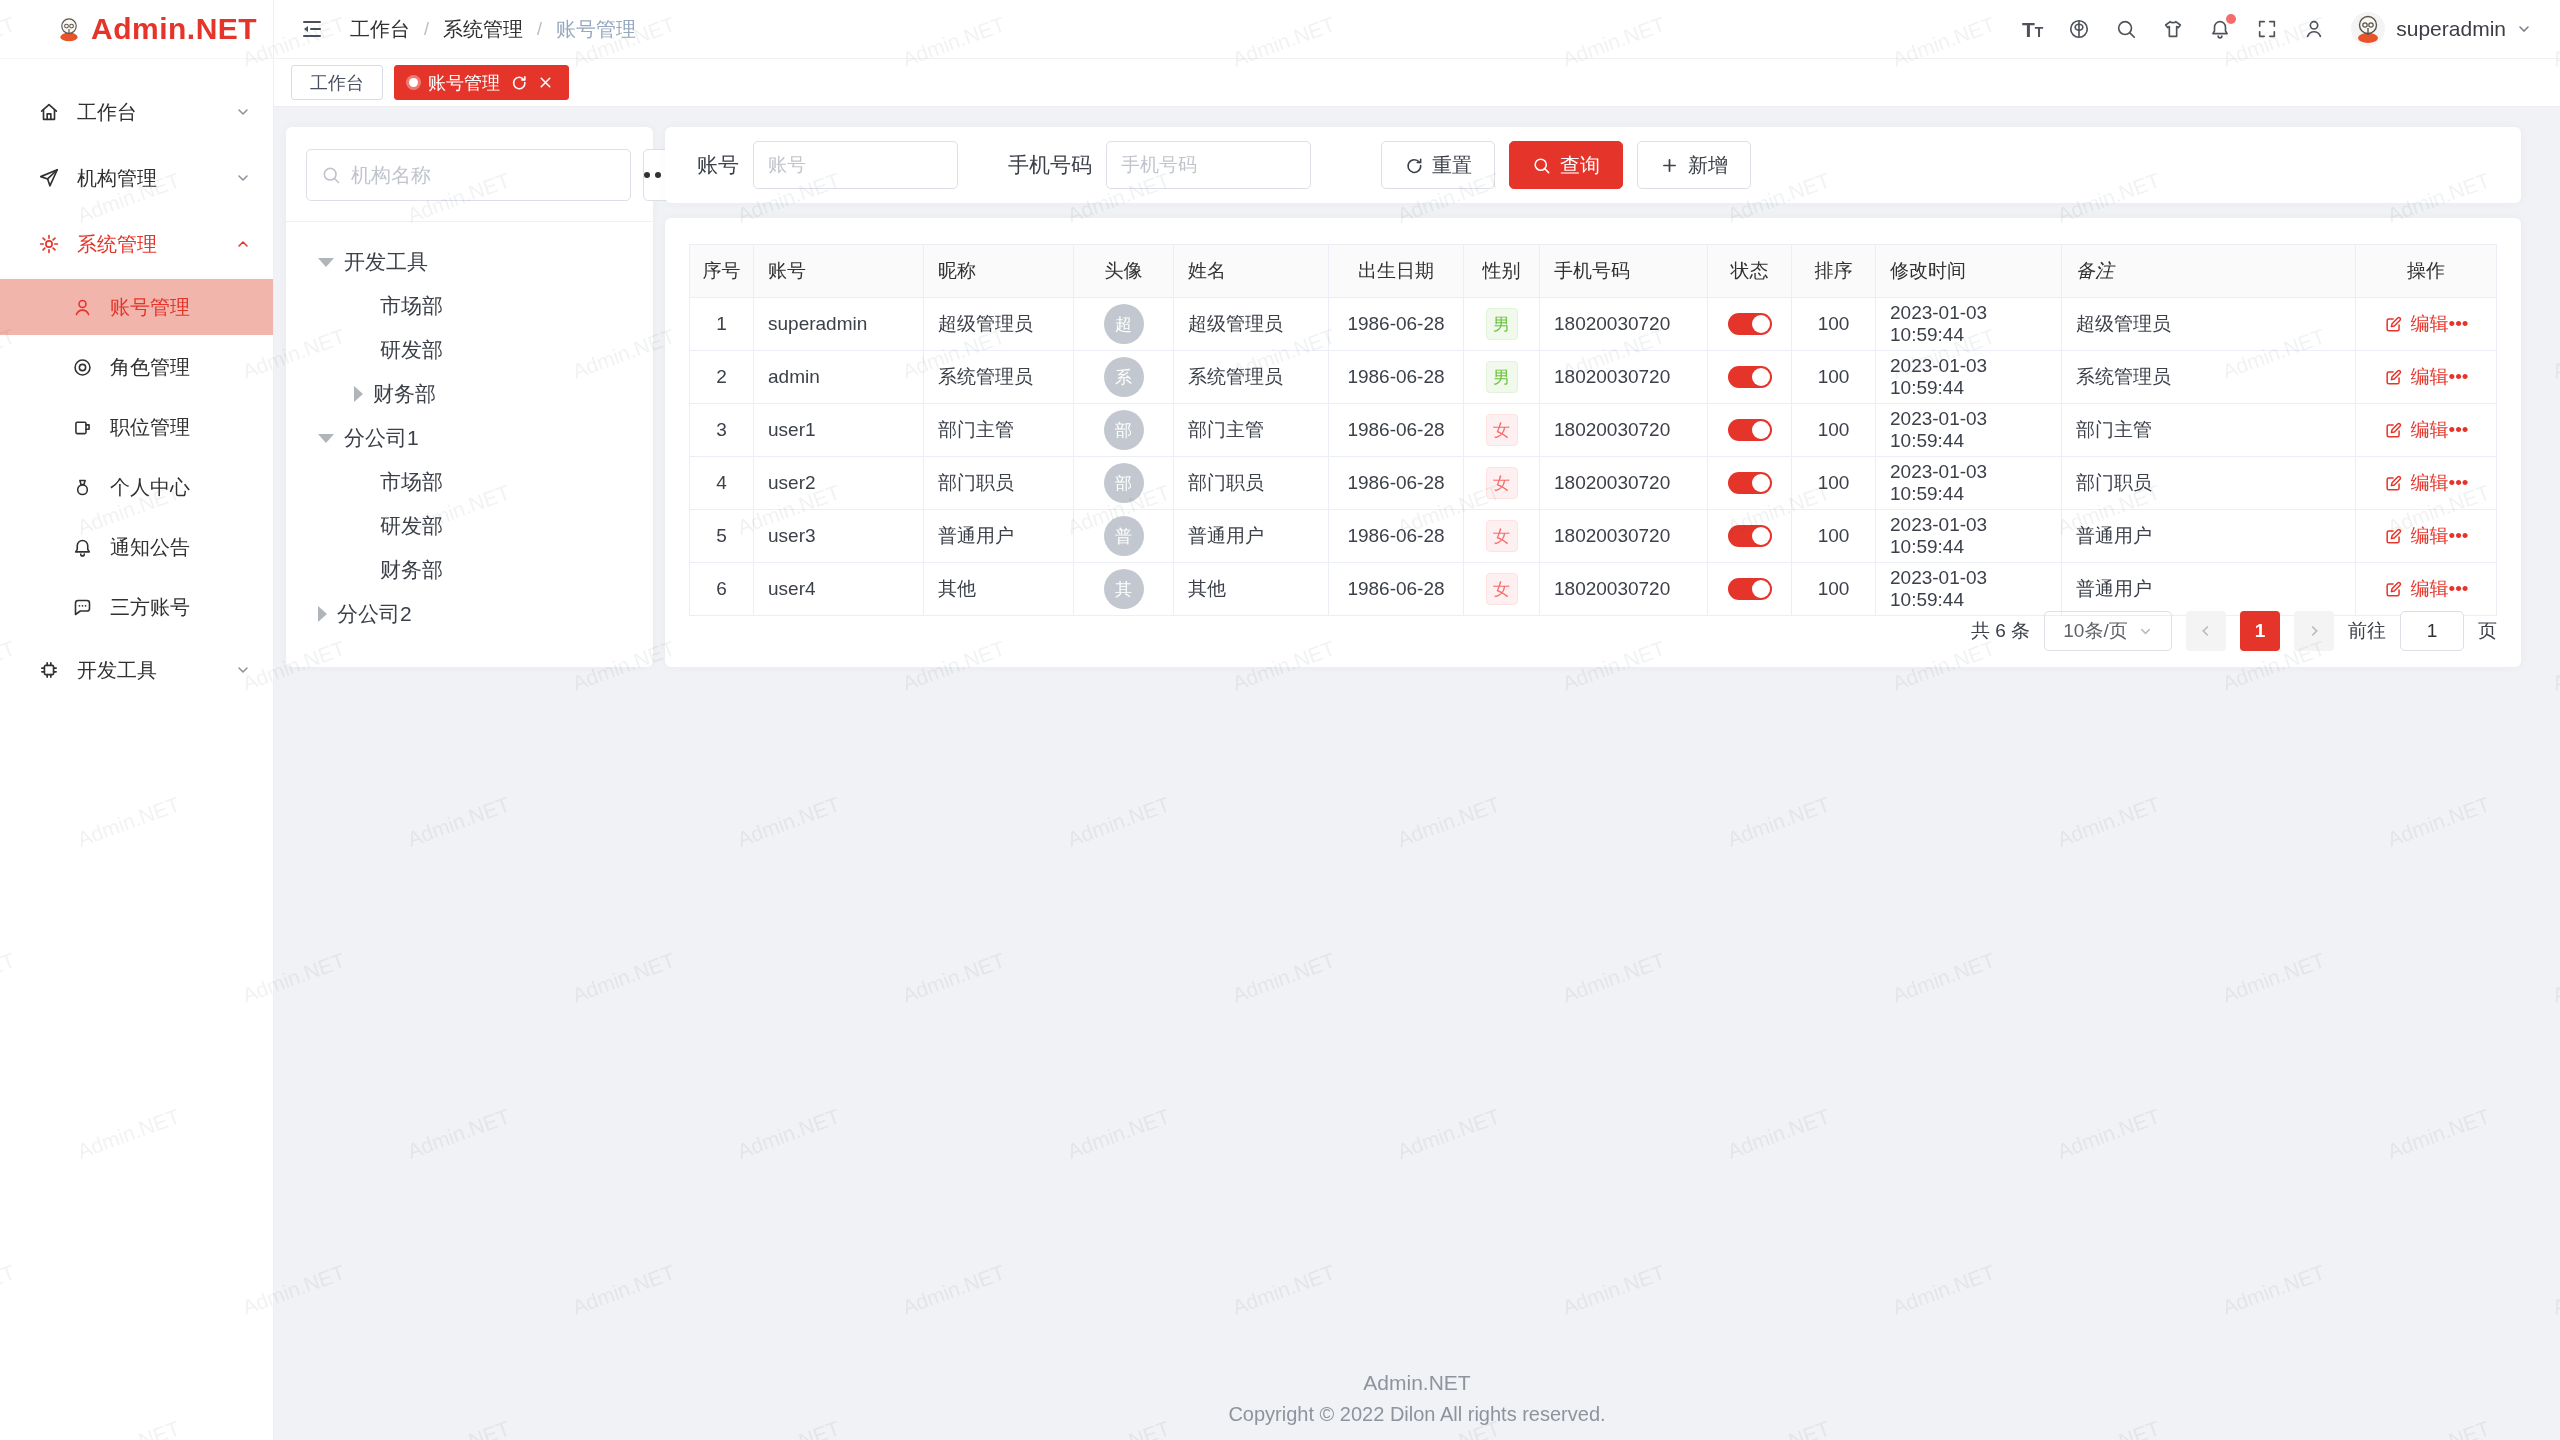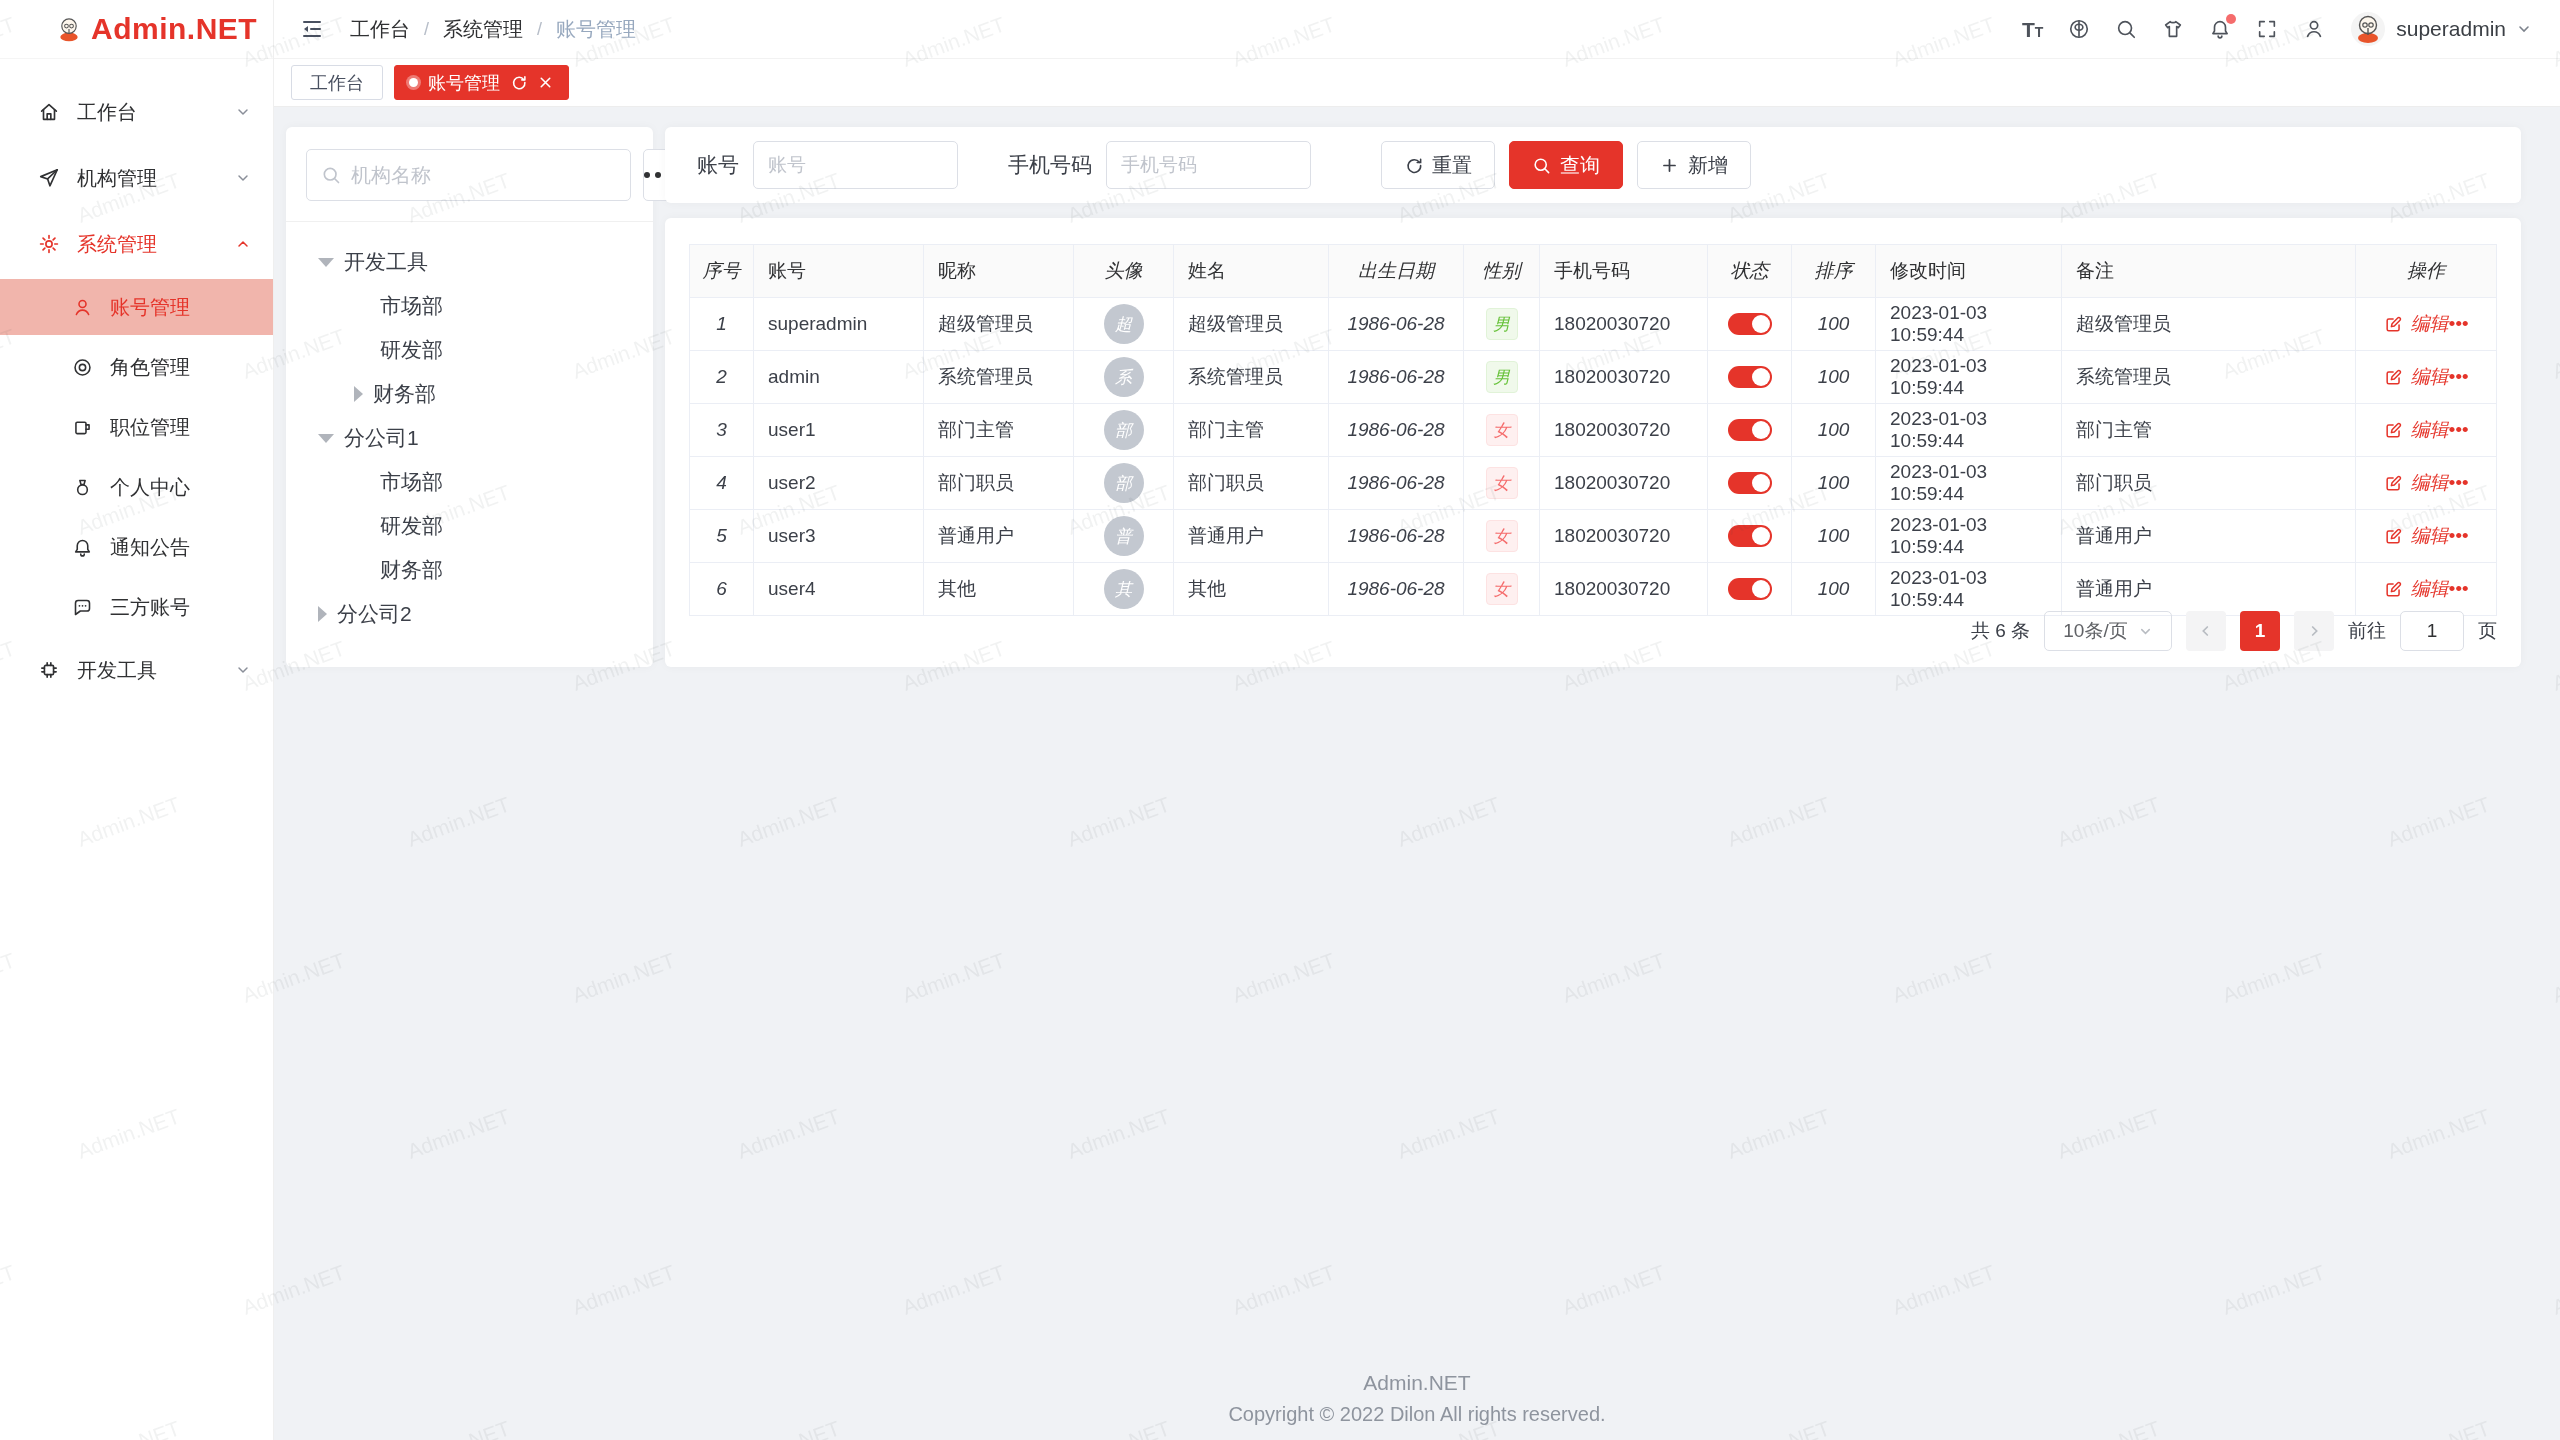--- a/index.html
+++ b/index.html
@@ -88,21 +88,21 @@
   .btn{height:48px;border-radius:5px;border:1px solid var(--input-border);background:#fff;display:inline-flex;align-items:center;justify-content:center;gap:9px;font-size:20px;color:#3c4049;padding:0 22px;cursor:pointer;font-family:inherit;}
   .btn.primary{background:var(--red);border-color:var(--red);color:#fff;}
   .btn.reset{margin-left:56px;}
 
   
   .table-card{left:391px;top:111px;width:1856px;height:449px;padding:26px 24px 0;}
   .tbl{border:1px solid var(--border);border-bottom:none;width:100%;}
   .tr{display:flex;border-bottom:1px solid var(--border);}
   .td{min-height:52px;display:flex;align-items:center;padding:0 14px;font-size:19px;color:#3c4049;border-right:1px solid var(--border);overflow:hidden;}
   .td:last-child{border-right:none;}
-  .td.c{justify-content:center;padding:0 4px;font-style:italic;}
+  .td.c{justify-content:center;padding:0 4px;}
   .tr.head .td{background:#fafafa;color:#303133;font-size:19px;}
   .avatar{width:40px;height:40px;border-radius:50%;background:#c3c8d0;color:#fff;display:flex;align-items:center;justify-content:center;font-size:17px;}
   .gtag{min-width:32px;height:32px;padding:0 6px;border-radius:4px;display:flex;align-items:center;justify-content:center;font-size:17px;}
   .gtag.male{background:var(--green-bg);border:1px solid var(--green-border);color:var(--green-text);}
   .gtag.female{background:var(--pink-bg);border:1px solid var(--pink-border);color:var(--pink-text);}
   .toggle{width:44px;height:22px;border-radius:11px;background:var(--red);position:relative;cursor:pointer;flex:none;}
   .toggle .knob{position:absolute;right:2px;top:2px;width:18px;height:18px;border-radius:50%;background:#fff;}
   .op{display:flex;align-items:center;gap:8px;color:var(--red);cursor:pointer;font-size:19px;}
 
   
@@ -464,21 +464,21 @@
           <div class="td" style="width: 170px; flex-shrink: 0;">账号</div>
           <div class="td" style="width: 150px; flex-shrink: 0;">昵称</div>
           <div class="td c" style="width: 100px; flex-shrink: 0;">头像</div>
           <div class="td" style="width: 155px; flex-shrink: 0;">姓名</div>
           <div class="td c" style="width: 135px; flex-shrink: 0;">出生日期</div>
           <div class="td c" style="width: 76px; flex-shrink: 0;">性别</div>
           <div class="td" style="width: 168px; flex-shrink: 0;">手机号码</div>
           <div class="td c" style="width: 84px; flex-shrink: 0;">状态</div>
           <div class="td c" style="width: 84px; flex-shrink: 0;">排序</div>
           <div class="td" style="width: 186px; flex-shrink: 0;">修改时间</div>
-          <div class="td" style="flex: 1 1 0%;">备注</div>
+          <div class="td" style="flex: 1 1 0%; font-style: italic;">备注</div>
           <div class="td c" style="width: 140px; flex-shrink: 0;">操作</div>
         </div>
         <div class="tr">
           <div class="td c" style="width: 64px; flex-shrink: 0;">1</div>
           <div class="td" style="width: 170px; flex-shrink: 0;">superadmin</div>
           <div class="td" style="width: 150px; flex-shrink: 0;">超级管理员</div>
           <div class="td c" style="width: 100px; flex-shrink: 0;">
             <span class="avatar">超</span>
           </div>
           <div class="td" style="width: 155px; flex-shrink: 0;">超级管理员</div>

